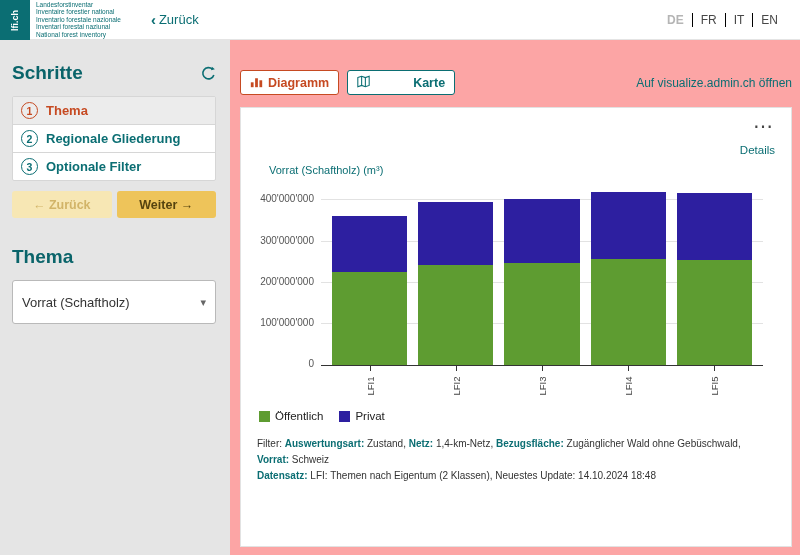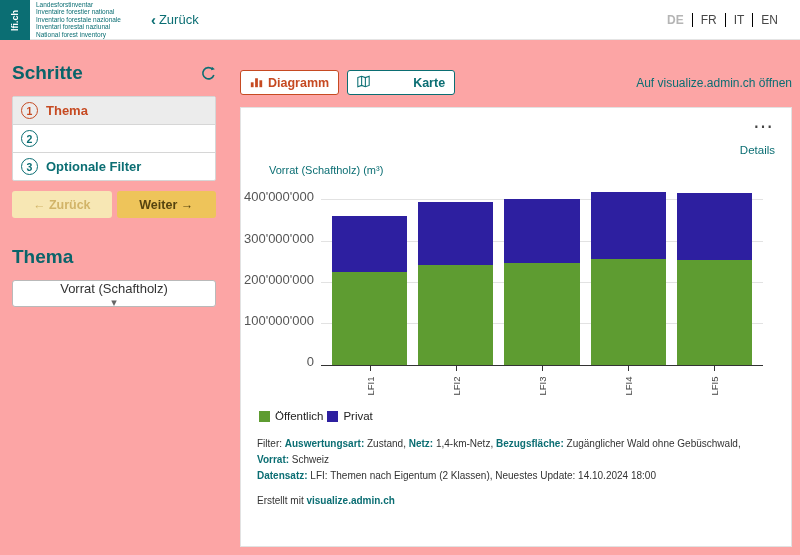--- a/index.html
+++ b/index.html
@@ -26,21 +26,21 @@
     margin-left:30px; color:#0b6e73; font-size:13px; cursor:pointer;
     display:flex; align-items:center; gap:3px; text-decoration:none;
   }
   .back-link .chev { font-size:15px; font-weight:bold; line-height:1; }
   .lang-switcher { margin-left:auto; margin-right:14px; display:flex; align-items:center; font-size:12px; }
   .lang { padding:0 8px; color:#474747; cursor:pointer; border-left:1px solid #000000; }
   .lang:first-child { border-left:none;font-weight:bold; }
   .lang.active { color:#b5b5b5; }
   
   .content { display:flex; height:515px; }
-  .sidebar { width:230px; flex:none; background:#fca5a5; padding:22px 14px 0 12px; }
+  .sidebar { width:230px; flex:none; background:#e5e5e5; padding:22px 14px 0 12px; }
   .main { flex:1; background:#fca5a5; padding:30px 8px 8px 10px; display:flex; flex-direction:column; }
   
   .steps-header { display:flex; align-items:center; justify-content:space-between; }
   .section-title { margin:0; color:#0a646a; font-size:19px; font-weight:bold; }
   .refresh-btn { cursor:pointer; display:flex; align-items:center; }
   .steps { list-style:none; margin:12px 0 0 0; padding:0; border:1px solid #d6d6d6; border-radius:2px; background:#fff; }
   .step {
     display:flex; align-items:center; gap:8px; padding:5px 8px;
     border-top:1px solid #d6d6d6; color:#0b6e73; font-size:13px; font-weight:bold; cursor:pointer;
   }
@@ -52,23 +52,23 @@
   }
   .nav-buttons { display:flex; gap:5px; margin-top:10px; }
   .btn {
     flex:1; height:27px; border:none; border-radius:3px;
     font-size:12.5px; font-weight:bold; font-family:inherit;
   }
   .btn-back { background:#f7e7b4; color:#d2b468; cursor:default; }
   .btn-next { background:#eec45a; color:#55430f; cursor:pointer; }
   .thema-title { margin:28px 0 0 0; }
   .select {
-    margin-top:12px; height:27px; border:1px solid #b9b9b9; border-radius:3px; background:#fff;
+    margin-top:12px; height:44px; border:1px solid #b9b9b9; border-radius:3px; background:#fff;
     display:flex; align-items:center; justify-content:space-between; padding:0 9px;
-    font-size:13px; color:#333; cursor:pointer;flex-direction:column;
+    font-size:13px; color:#333; cursor:pointer;
   }
   .select .chev { color:#666; font-size:11px; }
   
   .toolbar { display:flex; align-items:center; gap:8px; }
   .tbtn {
     display:flex; align-items:center; gap:5px; height:25px; padding:0 9px;
     border-radius:3px; background:#fff; font-size:12.5px; font-weight:bold; cursor:pointer; border:1px solid;
   }
   .tbtn-diagram { color:#c64a22; border-color:#c64a22; }
   .tbtn-map { color:#0b6e73; border-color:#0b6e73;gap:43px; }
@@ -80,33 +80,33 @@
   }
   .card-menu { align-self:flex-end; color:#444; font-size:20px; line-height:12px; letter-spacing:2px; cursor:pointer; }
   .details-link { align-self:flex-end; color:#0b6e73; font-size:11.5px; margin-top:12px; cursor:pointer; text-decoration:none; }
   .ylabel { color:#0b6e73; font-size:11px; margin:8px 0 12px 12px; }
   .plot {
     position:relative; height:178px; margin-left:64px; margin-right:12px;
     border-bottom:1px solid #333;
   }
   .gridline { position:absolute; left:0; right:0; height:0; border-top:1px solid #e2e2e2; }
   .ytick {
-    position:absolute; right:calc(100% + 7px); font-size:13px; color:#555; white-space:nowrap;
+    position:absolute; right:calc(100% + 7px); font-size:10px; color:#555; white-space:nowrap;
   }
   .bar {
     position:absolute; top:0; bottom:0;
     display:flex; flex-direction:column; justify-content:flex-end;
   }
   .xaxis { position:relative; height:38px; margin-left:64px; margin-right:12px; }
   .xtick { position:absolute; top:0; width:1px; height:5px; background:#333; }
   .xlabel {
     position:absolute; top:20px; font-size:9.5px; color:#444; white-space:nowrap;
     transform:translate(-50%,-50%) rotate(-90deg);
   }
-  .legend { display:flex; gap:4px; align-items:center; margin:6px 0 0 2px; }
+  .legend { display:flex; gap:16px; align-items:center; margin:6px 0 0 2px; }
   .legend-item { display:flex; align-items:center; gap:5px; font-size:11.5px; color:#222; }
   .swatch { width:11px; height:11px; display:inline-block; }
   .footnotes { margin-top:14px; font-size:10px; color:#333; line-height:1.6; }
   .seg-em { color:#0b6e73; font-weight:bold; }
   .created { margin-top:9px; }
   .created .seg-em { cursor:pointer; }
 </style>
 </head>
 <body>
 
@@ -142,20 +142,21 @@
         </svg>
       </span>
     </div>
     <ul class="steps">
       <li class="step active">
         <span class="step-num">1</span>
         <span>Thema</span>
       </li>
       <li class="step">
         <span class="step-num">2</span>
+        <span>Regionale Gliederung</span>
       </li>
       <li class="step">
         <span class="step-num">3</span>
         <span>Optionale Filter</span>
       </li>
     </ul>
     <div class="nav-buttons">
       <button class="btn btn-back">← Zurück</button>
       <button class="btn btn-next">Weiter →</button>
     </div>
@@ -242,18 +243,17 @@
             <span class="swatch" style="background: rgb(94, 156, 49);"></span>
             <span>Öffentlich</span>
           </span>
           <span class="legend-item">
             <span class="swatch" style="background: rgb(45, 31, 160);"></span>
             <span>Privat</span>
           </span>
         </div>
       <div class="footnotes">
         <div class="fn-line"><span>Filter: </span><span class="seg-em">Auswertungsart:</span><span> Zustand, </span><span class="seg-em">Netz:</span><span> 1,4-km-Netz, </span><span class="seg-em">Bezugsfläche:</span><span> Zugänglicher Wald ohne Gebüschwald, </span><span class="seg-em">Vorrat:</span><span> Schweiz</span></div>
-        <div class="fn-line"><span class="seg-em">Datensatz:</span><span> LFI: Themen nach Eigentum (2 Klassen), Neuestes Update: 14.10.2024 18:00</span></div>
-        <div class="fn-line created"><span>Erstellt mit </span><span class="seg-em">visualize.admin.ch</span></div>
+        <div class="fn-line"><span class="seg-em">Datensatz:</span><span> LFI: Themen nach Eigentum (2 Klassen), Neuestes Update: 14.10.2024 18:48</span></div>
       </div>
     </div>
   </div>
 </div>
 
 </body></html>

